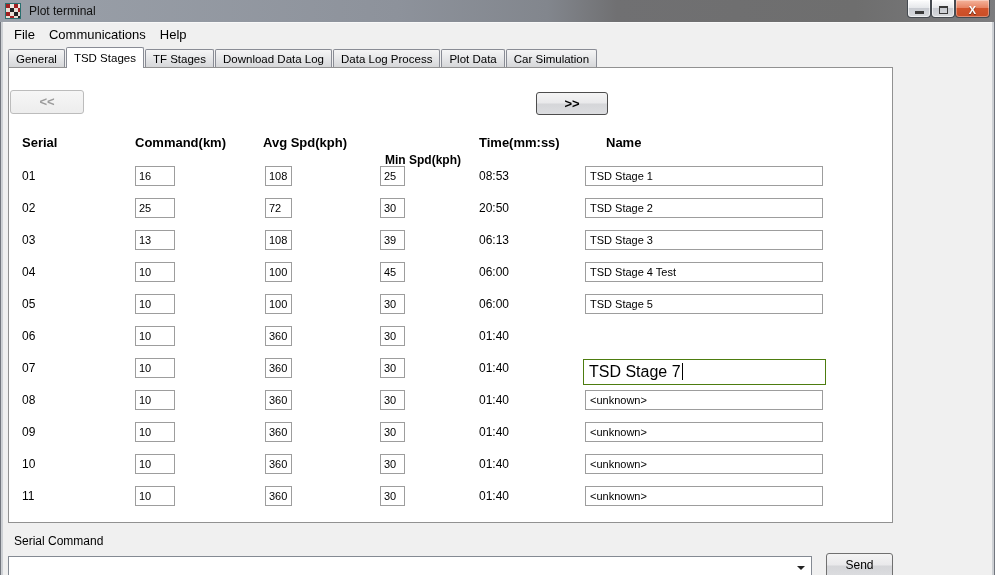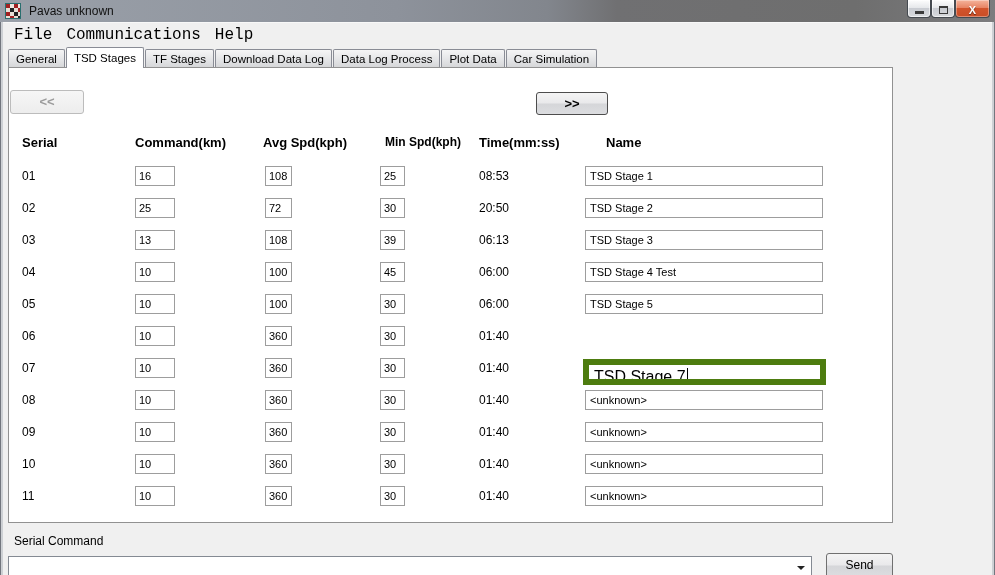--- a/index.html
+++ b/index.html
@@ -47,21 +47,21 @@
   .glyph-min { display:inline-block; width:9px; height:3px; background:#3a3a3a; margin-top:8px; }
   .glyph-max { display:inline-block; width:9px; height:8px; border:1px solid #3a3a3a; border-top-width:2px; margin-top:4px; background:transparent; }
   .glyph-close { font-size:11px; font-weight:bold; color:#fff; line-height:17px; text-shadow:0 1px 1px rgba(0,0,0,.55); }
 
   
   .menubar {
     position:absolute; left:3px; top:22px; width:989px; height:24px;
     background:#f0f0f0; border-top:1px solid #f8f8f8;
     padding-left:4px; display:flex; align-items:center; z-index:40;
   }
-  .menu-item { font-size:16px; padding:3px 7px; cursor:default;font-family:Liberation Mono, monospace; }
+  .menu-item { font-size:13px; padding:3px 7px; cursor:default; }
 
   
   .tabstrip {
     position:absolute; left:8px; top:46px; height:21px; z-index:30;
     display:flex; align-items:flex-end;text-align:center;
   }
   .tab {
     font-size:11.5px; height:18px; line-height:16px;
     padding:1px 7px 0 7px; margin-right:1px;
     border:1px solid #898c95; border-bottom:none;
@@ -94,21 +94,21 @@
     left:536px; top:92px; width:72px; height:23px; line-height:21px;
     border:1px solid #4d4d4d; color:#000;
     background:linear-gradient(#f4f4f4,#e9e9eb 48%,#d5d6d9 52%,#dcdde0);
   }
 
   
   .hdr { position:absolute; top:135px; font-weight:bold; font-size:13px; z-index:20; white-space:nowrap; }
   .hdr-stage { left:22px; }
   .hdr-distance { left:135px; }
   .hdr-avg { left:263px; }
-  .hdr-min { left:385px; font-size:12px; }
+  .hdr-min { left:385px; font-size:12px;margin-top:18px; }
   .hdr-time { left:479px; }
   .hdr-name { left:606px; }
 
   
   .stage-row {
     position:absolute; left:0; top:calc(166px + var(--i) * 32px);
     width:995px; height:32px; z-index:20;
   }
   .stage-num { position:absolute; left:22px; top:3px; font-size:12px; }
   .stage-time { position:absolute; left:479px; top:3px; font-size:12px; }
@@ -122,21 +122,21 @@
   .in-avg { left:265px; width:27px; }
   .in-min { left:380px; width:25px; }
   .name-box {
     position:absolute; left:585px; top:0; width:238px; height:20px;
     border:1px solid #9d9d9d; background:#fff;
     font-size:11px; line-height:16px; padding:1px 4px;
     white-space:nowrap; overflow:hidden; cursor:text;
   }
   .stage-row.focused-row .name-box {
     left:583px; top:1px; width:243px; height:26px;
-    border:6px solid #4d7c0f;
+    border:1px solid #4d7c0f;
     font-size:16px; line-height:22px; padding:1px 5px;
   }
   .caret { display:inline-block; width:1px; height:17px; background:#000; margin-left:1px; vertical-align:-3px; }
 
   
   .serial-label { position:absolute; left:14px; top:534px; font-size:12px; z-index:20; }
   .serial-combo {
     position:absolute; left:8px; top:556px; width:804px; height:22px;
     background:#fff; border:1px solid #848a93; z-index:20; cursor:default;
   }
@@ -178,21 +178,21 @@
       <rect x="13" y="5" width="2" height="4" fill="#a22121"></rect>
     <rect x="1" y="9" width="4" height="4" fill="#a22121"></rect>
       <rect x="5" y="9" width="4" height="4" fill="#e8e0d6"></rect>
     <rect x="9" y="9" width="4" height="4" fill="#222222"></rect>
       <rect x="13" y="9" width="2" height="4" fill="#e8e0d6"></rect>
     <rect x="1" y="13" width="4" height="2" fill="#e8e0d6"></rect>
       <rect x="5" y="13" width="4" height="2" fill="#a22121"></rect>
     <rect x="9" y="13" width="4" height="2" fill="#e8e0d6"></rect>
       <rect x="13" y="13" width="2" height="2" fill="#222222"></rect>
   </svg>
-  <span class="title-text">Pavas unknown</span>
+  <span class="title-text">Plot terminal</span>
   <div class="winbtn btn-min"><span class="glyph-min"></span></div>
   <div class="winbtn btn-max"><span class="glyph-max"></span></div>
   <div class="winbtn btn-close"><span class="glyph-close">X</span></div>
 </div>
 
 <div class="menubar">
 
     <span class="menu-item" style="--i: 0;"><span>File</span></span>
 
     <span class="menu-item" style="--i: 1;"><span>Communications</span></span>

